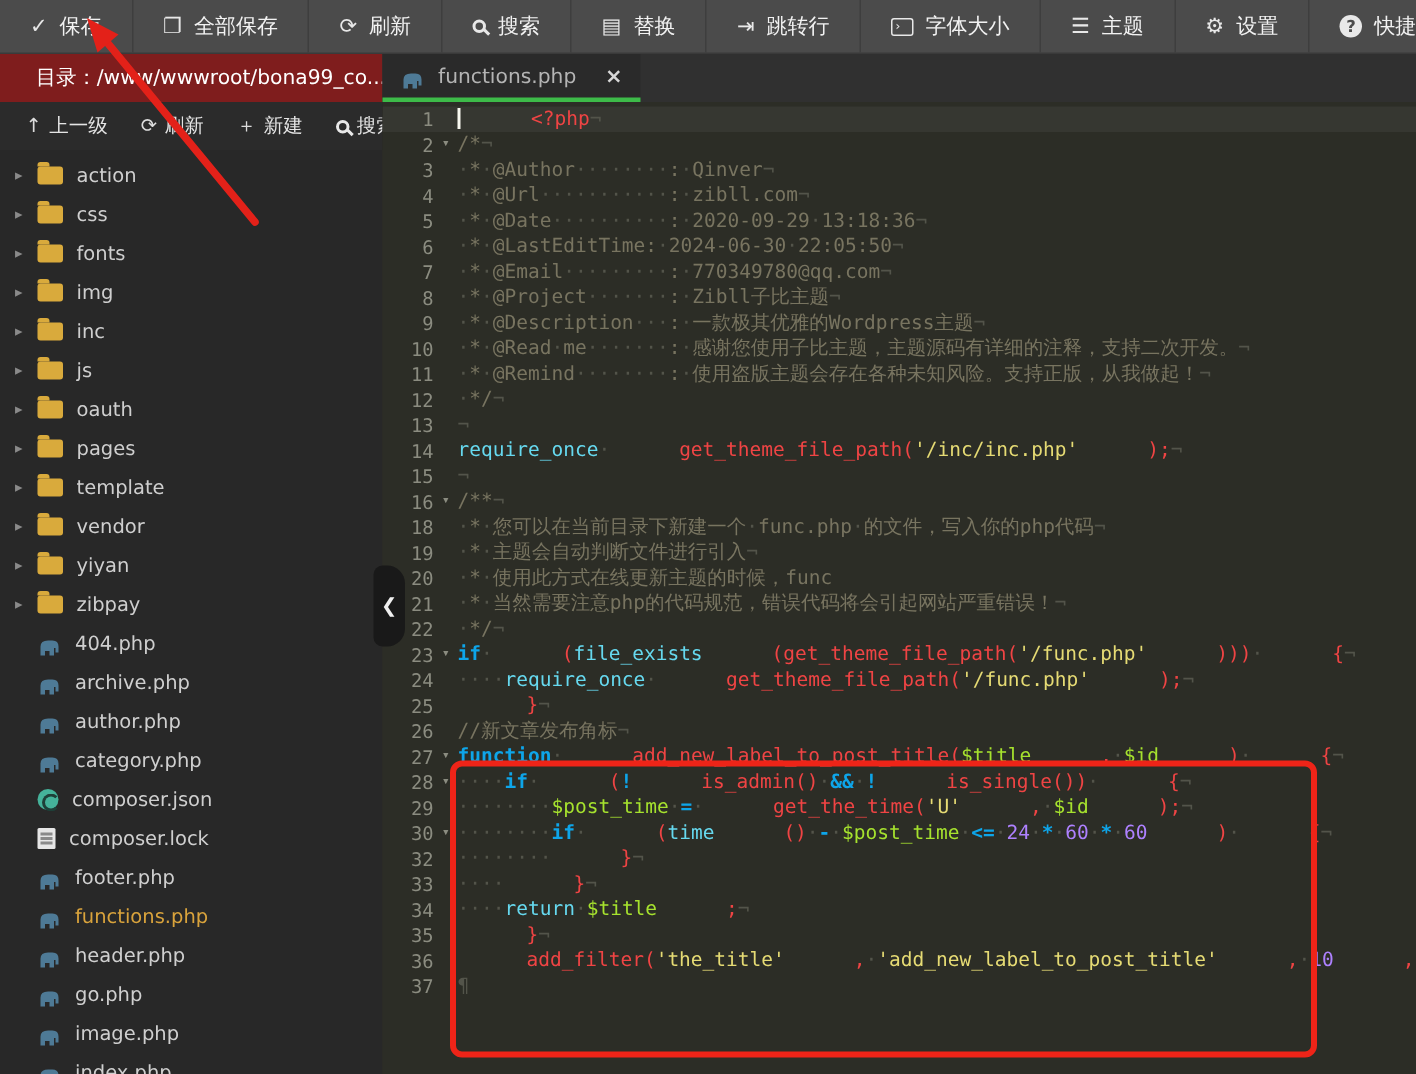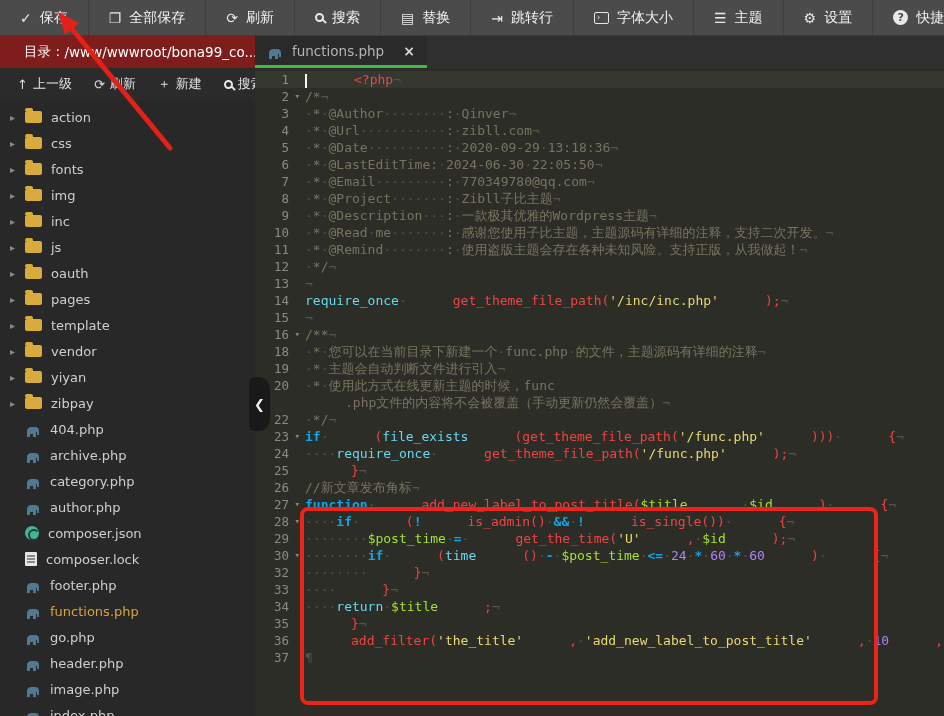--- a/index.html
+++ b/index.html
@@ -239,28 +239,28 @@
             <span class="php-ic"><svg viewBox="0 0 16 12" width="16" height="12">
                 <path d="M2 11 V5 Q2 1 7 1 H10 Q14 1 14 5 L14 9 H12 L12 6 H11 V11 H8 V8 H5 V11 Z"></path>
               </svg></span>
             <span class="tree-label">archive.php</span>
           </div>
           <div class="tree-row">
             <span class="tw"></span>
             <span class="php-ic"><svg viewBox="0 0 16 12" width="16" height="12">
                 <path d="M2 11 V5 Q2 1 7 1 H10 Q14 1 14 5 L14 9 H12 L12 6 H11 V11 H8 V8 H5 V11 Z"></path>
               </svg></span>
+            <span class="tree-label">author.php</span>
+          </div>
+          <div class="tree-row">
+            <span class="tw"></span>
+            <span class="php-ic"><svg viewBox="0 0 16 12" width="16" height="12">
+                <path d="M2 11 V5 Q2 1 7 1 H10 Q14 1 14 5 L14 9 H12 L12 6 H11 V11 H8 V8 H5 V11 Z"></path>
+              </svg></span>
             <span class="tree-label">category.php</span>
-          </div>
-          <div class="tree-row">
-            <span class="tw"></span>
-            <span class="php-ic"><svg viewBox="0 0 16 12" width="16" height="12">
-                <path d="M2 11 V5 Q2 1 7 1 H10 Q14 1 14 5 L14 9 H12 L12 6 H11 V11 H8 V8 H5 V11 Z"></path>
-              </svg></span>
-            <span class="tree-label">author.php</span>
           </div>
           <div class="tree-row">
             <span class="tw"></span>
             <span class="json-ic"></span>
             <span class="tree-label">composer.json</span>
           </div>
           <div class="tree-row">
             <span class="tw"></span>
             <span class="lock-ic"></span>
             <span class="tree-label">composer.lock</span>
@@ -277,28 +277,28 @@
             <span class="php-ic"><svg viewBox="0 0 16 12" width="16" height="12">
                 <path d="M2 11 V5 Q2 1 7 1 H10 Q14 1 14 5 L14 9 H12 L12 6 H11 V11 H8 V8 H5 V11 Z"></path>
               </svg></span>
             <span class="tree-label">functions.php</span>
           </div>
           <div class="tree-row">
             <span class="tw"></span>
             <span class="php-ic"><svg viewBox="0 0 16 12" width="16" height="12">
                 <path d="M2 11 V5 Q2 1 7 1 H10 Q14 1 14 5 L14 9 H12 L12 6 H11 V11 H8 V8 H5 V11 Z"></path>
               </svg></span>
+            <span class="tree-label">header.php</span>
+          </div>
+          <div class="tree-row">
+            <span class="tw"></span>
+            <span class="php-ic"><svg viewBox="0 0 16 12" width="16" height="12">
+                <path d="M2 11 V5 Q2 1 7 1 H10 Q14 1 14 5 L14 9 H12 L12 6 H11 V11 H8 V8 H5 V11 Z"></path>
+              </svg></span>
             <span class="tree-label">go.php</span>
-          </div>
-          <div class="tree-row">
-            <span class="tw"></span>
-            <span class="php-ic"><svg viewBox="0 0 16 12" width="16" height="12">
-                <path d="M2 11 V5 Q2 1 7 1 H10 Q14 1 14 5 L14 9 H12 L12 6 H11 V11 H8 V8 H5 V11 Z"></path>
-              </svg></span>
-            <span class="tree-label">header.php</span>
           </div>
           <div class="tree-row">
             <span class="tw"></span>
             <span class="php-ic"><svg viewBox="0 0 16 12" width="16" height="12">
                 <path d="M2 11 V5 Q2 1 7 1 H10 Q14 1 14 5 L14 9 H12 L12 6 H11 V11 H8 V8 H5 V11 Z"></path>
               </svg></span>
             <span class="tree-label">image.php</span>
           </div>
           <div class="tree-row">
             <span class="tw"></span>
@@ -319,24 +319,24 @@
         <div class="code-row"><span class="gutter">7</span><span class="ct"><span class="tk-i">·</span><span class="tk-c">*</span><span class="tk-i">·</span><span class="tk-c">@Email</span><span class="tk-i">·········</span><span class="tk-c">:</span><span class="tk-i">·</span><span class="tk-c">770349780@qq.com</span><span class="tk-i">¬</span></span></div>
         <div class="code-row"><span class="gutter">8</span><span class="ct"><span class="tk-i">·</span><span class="tk-c">*</span><span class="tk-i">·</span><span class="tk-c">@Project</span><span class="tk-i">·······</span><span class="tk-c">:</span><span class="tk-i">·</span><span class="tk-c">Zibll子比主题</span><span class="tk-i">¬</span></span></div>
         <div class="code-row"><span class="gutter">9</span><span class="ct"><span class="tk-i">·</span><span class="tk-c">*</span><span class="tk-i">·</span><span class="tk-c">@Description</span><span class="tk-i">···</span><span class="tk-c">:</span><span class="tk-i">·</span><span class="tk-c">一款极其优雅的Wordpress主题</span><span class="tk-i">¬</span></span></div>
         <div class="code-row"><span class="gutter">10</span><span class="ct"><span class="tk-i">·</span><span class="tk-c">*</span><span class="tk-i">·</span><span class="tk-c">@Read</span><span class="tk-i">·</span><span class="tk-c">me</span><span class="tk-i">·······</span><span class="tk-c">:</span><span class="tk-i">·</span><span class="tk-c">感谢您使用子比主题，主题源码有详细的注释，支持二次开发。</span><span class="tk-i">¬</span></span></div>
         <div class="code-row"><span class="gutter">11</span><span class="ct"><span class="tk-i">·</span><span class="tk-c">*</span><span class="tk-i">·</span><span class="tk-c">@Remind</span><span class="tk-i">········</span><span class="tk-c">:</span><span class="tk-i">·</span><span class="tk-c">使用盗版主题会存在各种未知风险。支持正版，从我做起！</span><span class="tk-i">¬</span></span></div>
         <div class="code-row"><span class="gutter">12</span><span class="ct"><span class="tk-i">·</span><span class="tk-c">*/</span><span class="tk-i">¬</span></span></div>
         <div class="code-row"><span class="gutter">13</span><span class="ct"><span class="tk-i">¬</span></span></div>
         <div class="code-row"><span class="gutter">14</span><span class="ct"><span class="tk-f">require_once</span><span class="tk-i">·</span><span class="tk-d">get_theme_file_path(</span><span class="tk-s">'/inc/inc.php'</span><span class="tk-d">);</span><span class="tk-i">¬</span></span></div>
         <div class="code-row"><span class="gutter">15</span><span class="ct"><span class="tk-i">¬</span></span></div>
         <div class="code-row"><span class="gutter">16<span class="fold">▾</span></span><span class="ct"><span class="tk-c">/**</span><span class="tk-i">¬</span></span></div>
-        <div class="code-row"><span class="gutter">18</span><span class="ct"><span class="tk-i">·</span><span class="tk-c">*</span><span class="tk-i">·</span><span class="tk-c">您可以在当前目录下新建一个</span><span class="tk-i">·</span><span class="tk-c">func.php</span><span class="tk-i">·</span><span class="tk-c">的文件，主题源码有详细的注释</span><span class="tk-i">¬</span></span></div>
+        <div class="code-row"><span class="gutter">18</span><span class="ct"><span class="tk-i">·</span><span class="tk-c">*</span><span class="tk-i">·</span><span class="tk-c">您可以在当前目录下新建一个</span><span class="tk-i">·</span><span class="tk-c">func.php</span><span class="tk-i">·</span><span class="tk-c">的文件，写入你的php代码</span><span class="tk-i">¬</span></span></div>
         <div class="code-row"><span class="gutter">19</span><span class="ct"><span class="tk-i">·</span><span class="tk-c">*</span><span class="tk-i">·</span><span class="tk-c">主题会自动判断文件进行引入</span><span class="tk-i">¬</span></span></div>
         <div class="code-row"><span class="gutter">20</span><span class="ct"><span class="tk-i">·</span><span class="tk-c">*</span><span class="tk-i">·</span><span class="tk-c">使用此方式在线更新主题的时候，func</span></span></div>
-        <div class="code-row"><span class="gutter"></span><span class="ct wrapped"><span class="tk-c">.php文件的内容将不会被覆盖（手动更新仍然会覆盖）</span><span class="tk-i">¬</span></span></div>
+        <div class="code-row"><span class="gutter">21</span><span class="ct"><span class="tk-i">·</span><span class="tk-c">*</span><span class="tk-i">·</span><span class="tk-c">当然需要注意php的代码规范，错误代码将会引起网站严重错误！</span><span class="tk-i">¬</span></span></div>
         <div class="code-row"><span class="gutter">22</span><span class="ct"><span class="tk-i">·</span><span class="tk-c">*/</span><span class="tk-i">¬</span></span></div>
         <div class="code-row"><span class="gutter">23<span class="fold">▾</span></span><span class="ct"><span class="tk-k">if</span><span class="tk-i">·</span><span class="tk-d">(</span><span class="tk-f">file_exists</span><span class="tk-d">(get_theme_file_path(</span><span class="tk-s">'/func.php'</span><span class="tk-d">)))</span><span class="tk-i">·</span><span class="tk-d">{</span><span class="tk-i">¬</span></span></div>
         <div class="code-row"><span class="gutter">24</span><span class="ct"><span class="tk-i">····</span><span class="tk-f">require_once</span><span class="tk-i">·</span><span class="tk-d">get_theme_file_path(</span><span class="tk-s">'/func.php'</span><span class="tk-d">);</span><span class="tk-i">¬</span></span></div>
         <div class="code-row"><span class="gutter">25</span><span class="ct"><span class="tk-d">}</span><span class="tk-i">¬</span></span></div>
         <div class="code-row"><span class="gutter">26</span><span class="ct"><span class="tk-c">//新文章发布角标</span><span class="tk-i">¬</span></span></div>
         <div class="code-row"><span class="gutter">27<span class="fold">▾</span></span><span class="ct"><span class="tk-k">function</span><span class="tk-i">·</span><span class="tk-d">add_new_label_to_post_title(</span><span class="tk-v">$title</span><span class="tk-d">,</span><span class="tk-i">·</span><span class="tk-v">$id</span><span class="tk-d">)</span><span class="tk-i">·</span><span class="tk-d">{</span><span class="tk-i">¬</span></span></div>
         <div class="code-row"><span class="gutter">28<span class="fold">▾</span></span><span class="ct"><span class="tk-i">····</span><span class="tk-k">if</span><span class="tk-i">·</span><span class="tk-d">(</span><span class="tk-k">!</span><span class="tk-d">is_admin()</span><span class="tk-i">·</span><span class="tk-k">&amp;&amp;</span><span class="tk-i">·</span><span class="tk-k">!</span><span class="tk-d">is_single())</span><span class="tk-i">·</span><span class="tk-d">{</span><span class="tk-i">¬</span></span></div>
         <div class="code-row"><span class="gutter">29</span><span class="ct"><span class="tk-i">········</span><span class="tk-v">$post_time</span><span class="tk-i">·</span><span class="tk-k">=</span><span class="tk-i">·</span><span class="tk-d">get_the_time(</span><span class="tk-s">'U'</span><span class="tk-d">,</span><span class="tk-i">·</span><span class="tk-v">$id</span><span class="tk-d">);</span><span class="tk-i">¬</span></span></div>
         <div class="code-row"><span class="gutter">30<span class="fold">▾</span></span><span class="ct"><span class="tk-i">········</span><span class="tk-k">if</span><span class="tk-i">·</span><span class="tk-d">(</span><span class="tk-f">time</span><span class="tk-d">()</span><span class="tk-i">·</span><span class="tk-k">-</span><span class="tk-i">·</span><span class="tk-v">$post_time</span><span class="tk-i">·</span><span class="tk-k">&lt;=</span><span class="tk-i">·</span><span class="tk-n">24</span><span class="tk-i">·</span><span class="tk-k">*</span><span class="tk-i">·</span><span class="tk-n">60</span><span class="tk-i">·</span><span class="tk-k">*</span><span class="tk-i">·</span><span class="tk-n">60</span><span class="tk-d">)</span><span class="tk-i">·</span><span class="tk-d">{</span><span class="tk-i">¬</span></span></div>
         <div class="code-row"><span class="gutter">32</span><span class="ct"><span class="tk-i">········</span><span class="tk-d">}</span><span class="tk-i">¬</span></span></div>

